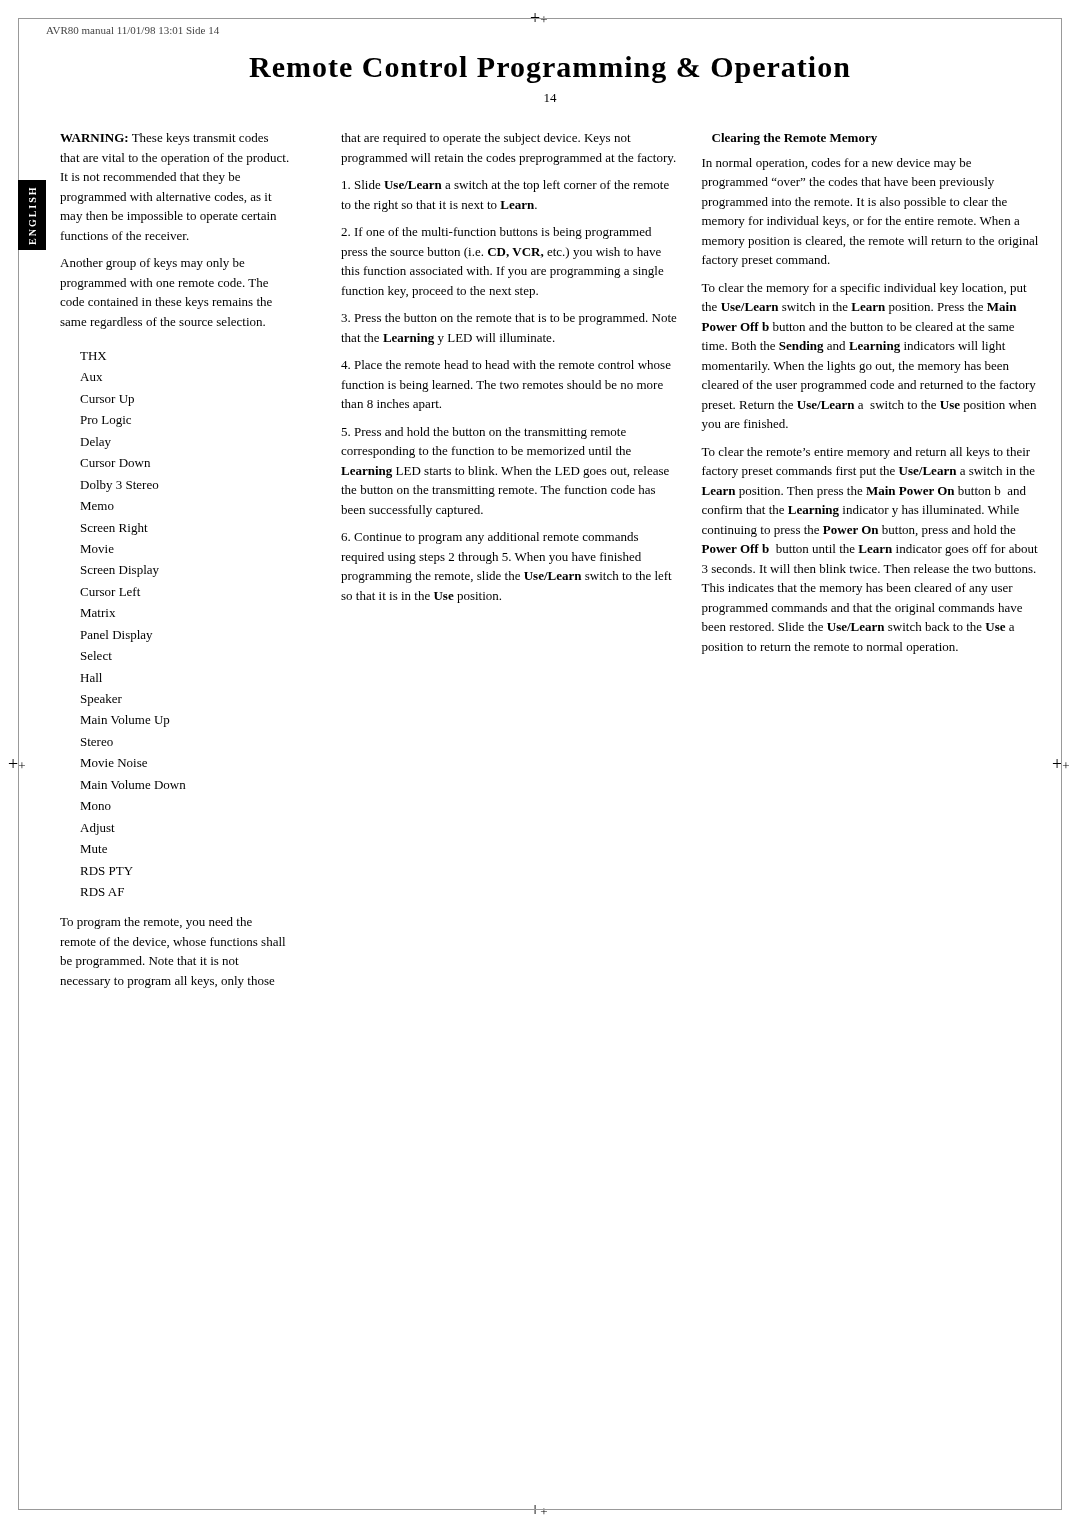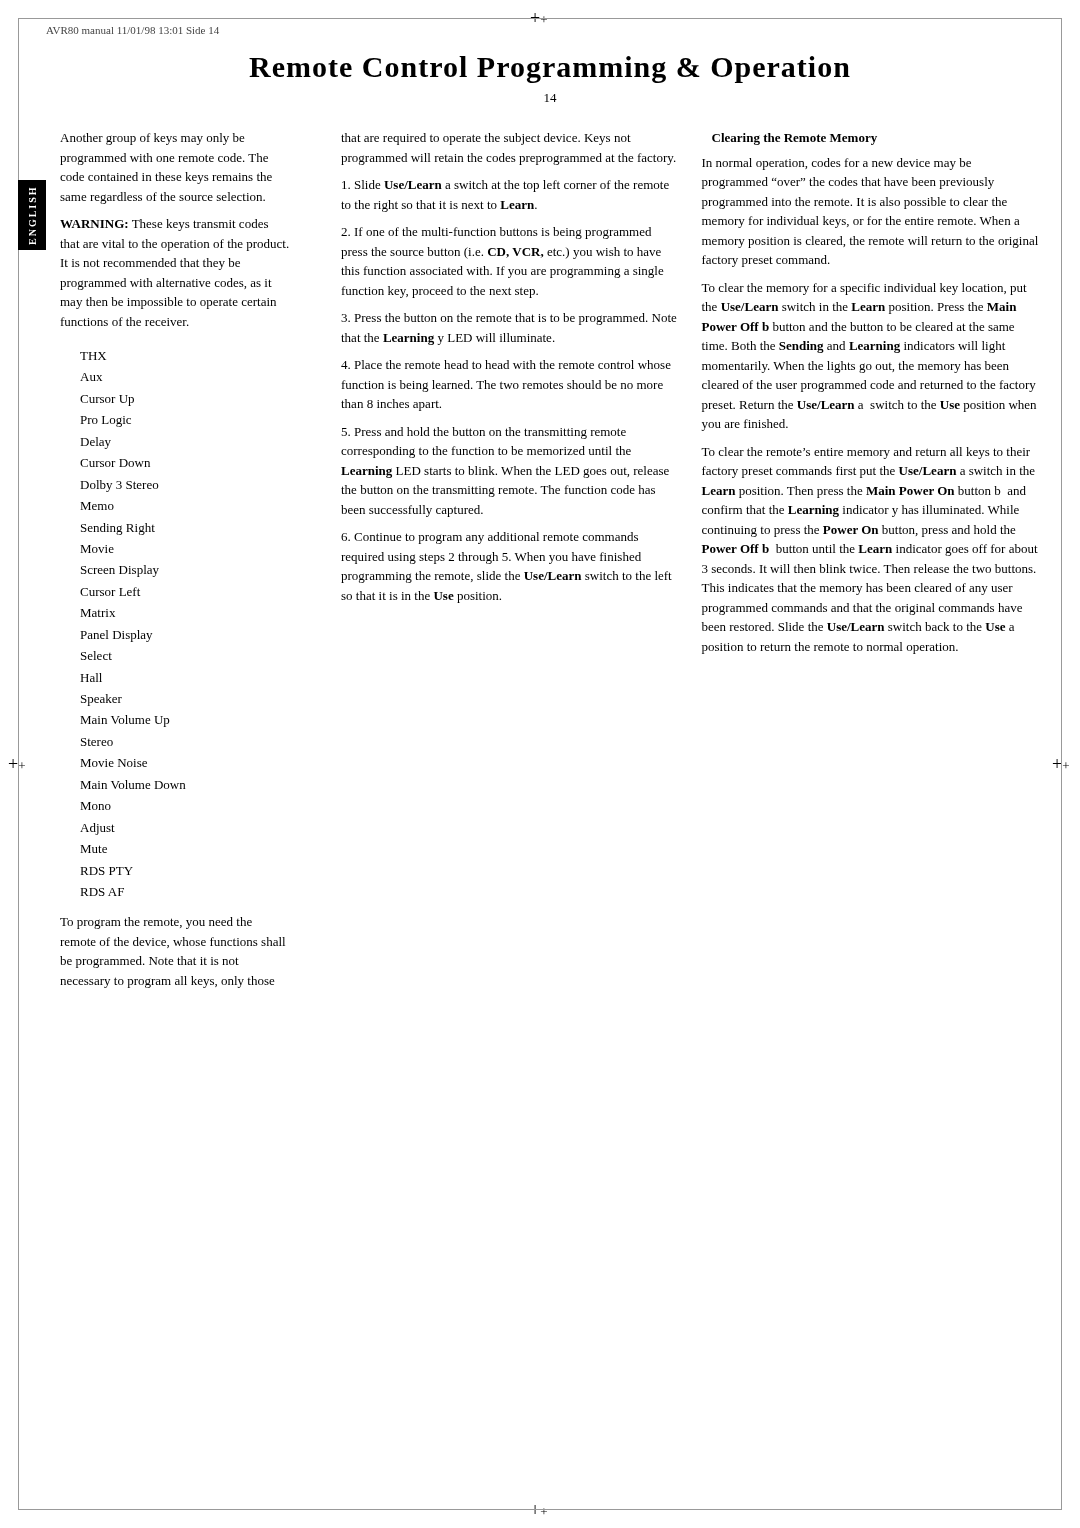--- a/index.html
+++ b/index.html
@@ -164,35 +164,35 @@
 </div>
 
 <div class="content">
 
   <div class="page-title">Remote Control Programming &amp; Operation</div>
   <div class="page-number">14</div>
 
   <div class="three-col">
 
     <div class="col-left">
-      <p>Another group of keys may only be programmed with one remote code. The code contained in these keys remains the same regardless of the source selection.</p>
       <p>
         <span class="warning-label">WARNING:</span>
         <span> These keys transmit codes that are vital to the operation of the product. It is not recommended that they be programmed with alternative codes, as it may then be impossible to operate certain functions of the receiver.</span>
       </p>
+      <p>Another group of keys may only be programmed with one remote code. The code contained in these keys remains the same regardless of the source selection.</p>
       <ul class="key-list" id="key-list-ul">
           <li>THX</li>
           <li>Aux</li>
           <li>Cursor Up</li>
           <li>Pro Logic</li>
           <li>Delay</li>
           <li>Cursor Down</li>
           <li>Dolby 3 Stereo</li>
           <li>Memo</li>
-          <li>Sending Right</li>
+          <li>Screen Right</li>
           <li>Movie</li>
           <li>Screen Display</li>
           <li>Cursor Left</li>
           <li>Matrix</li>
           <li>Panel Display</li>
           <li>Select</li>
           <li>Hall</li>
           <li>Speaker</li>
           <li>Main Volume Up</li>
           <li>Stereo</li>

